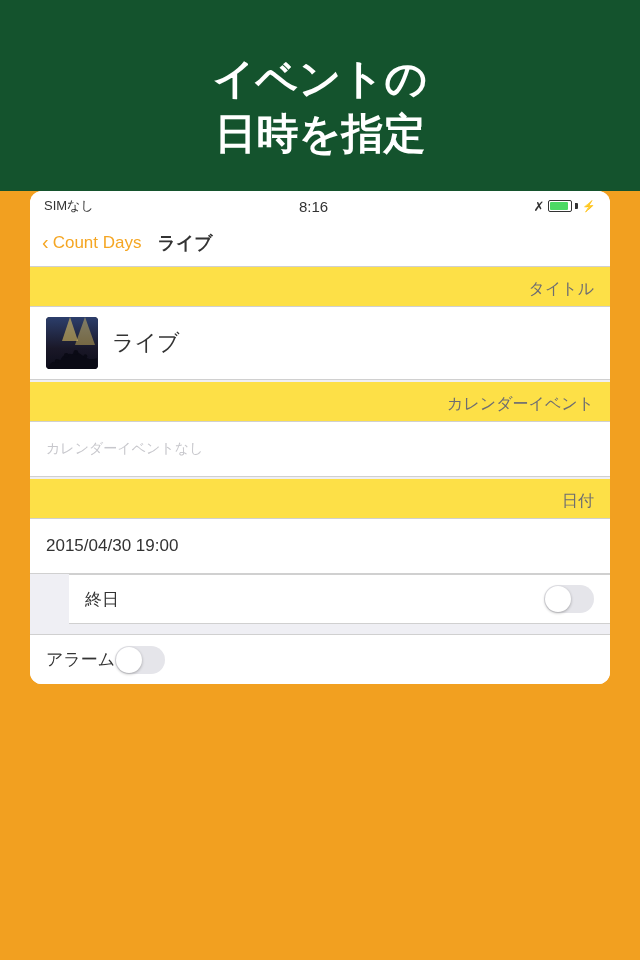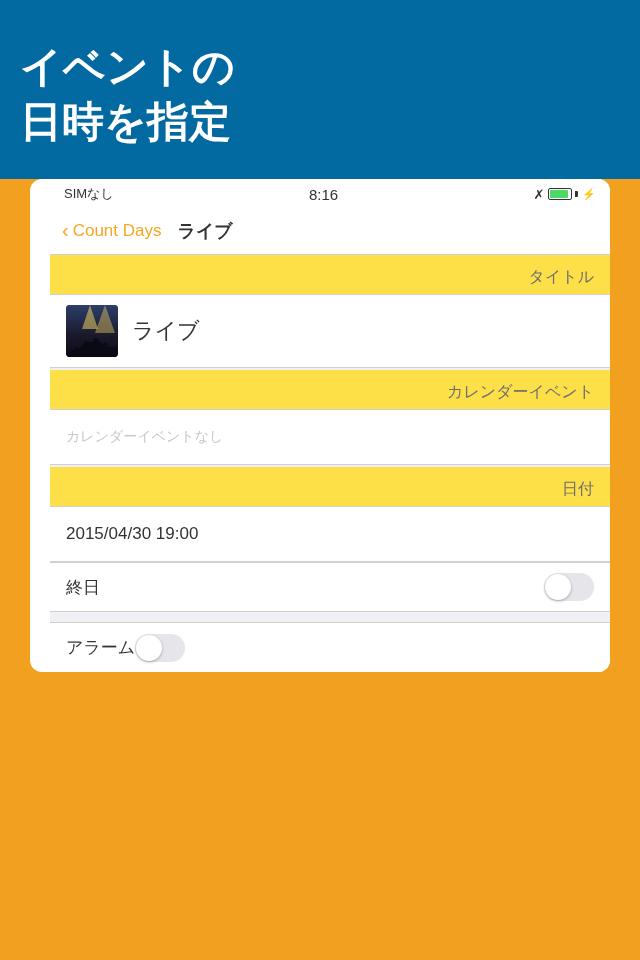--- a/index.html
+++ b/index.html
@@ -10,38 +10,37 @@
     body {
       width: 640px;
       height: 960px;
       overflow: hidden;
       font-family: -apple-system, "Helvetica Neue", sans-serif;
       background: #f2a020;
     }
 
     
     .app-header {
-      background: #0369a1;
-      text-align: left;
-      padding: 40px 20px 30px;
+      background: #14532d;
+      text-align: center;
+      padding: 52px 20px 30px;
     }
     .app-header-title {
       color: white;
       font-size: 42px;
       font-weight: bold;
       line-height: 1.3;
     }
 
     
     .phone-frame {
       background: white;
       border-radius: 12px;
       margin: 0 30px;
       overflow: hidden;
-      padding-left: 20px;
     }
 
     
     .status-bar {
       background: white;
       display: flex;
       justify-content: space-between;
       align-items: center;
       padding: 6px 14px 4px;
       font-size: 14px;
@@ -230,20 +229,21 @@
     
     .toggle-container {
       display: flex;
       align-items: center;
       justify-content: space-between;
       background: white;
       border-top: 1px solid #d0d0d0;
       border-bottom: 1px solid #d0d0d0;
       padding: 10px 16px;
       min-height: 50px;
+      margin-left: 39px;
     }
     .toggle-label {
       font-size: 17px;
       color: #333;
     }
     .toggle-switch {
       width: 50px;
       height: 28px;
       background: #e5e5ea;
       border-radius: 14px;

